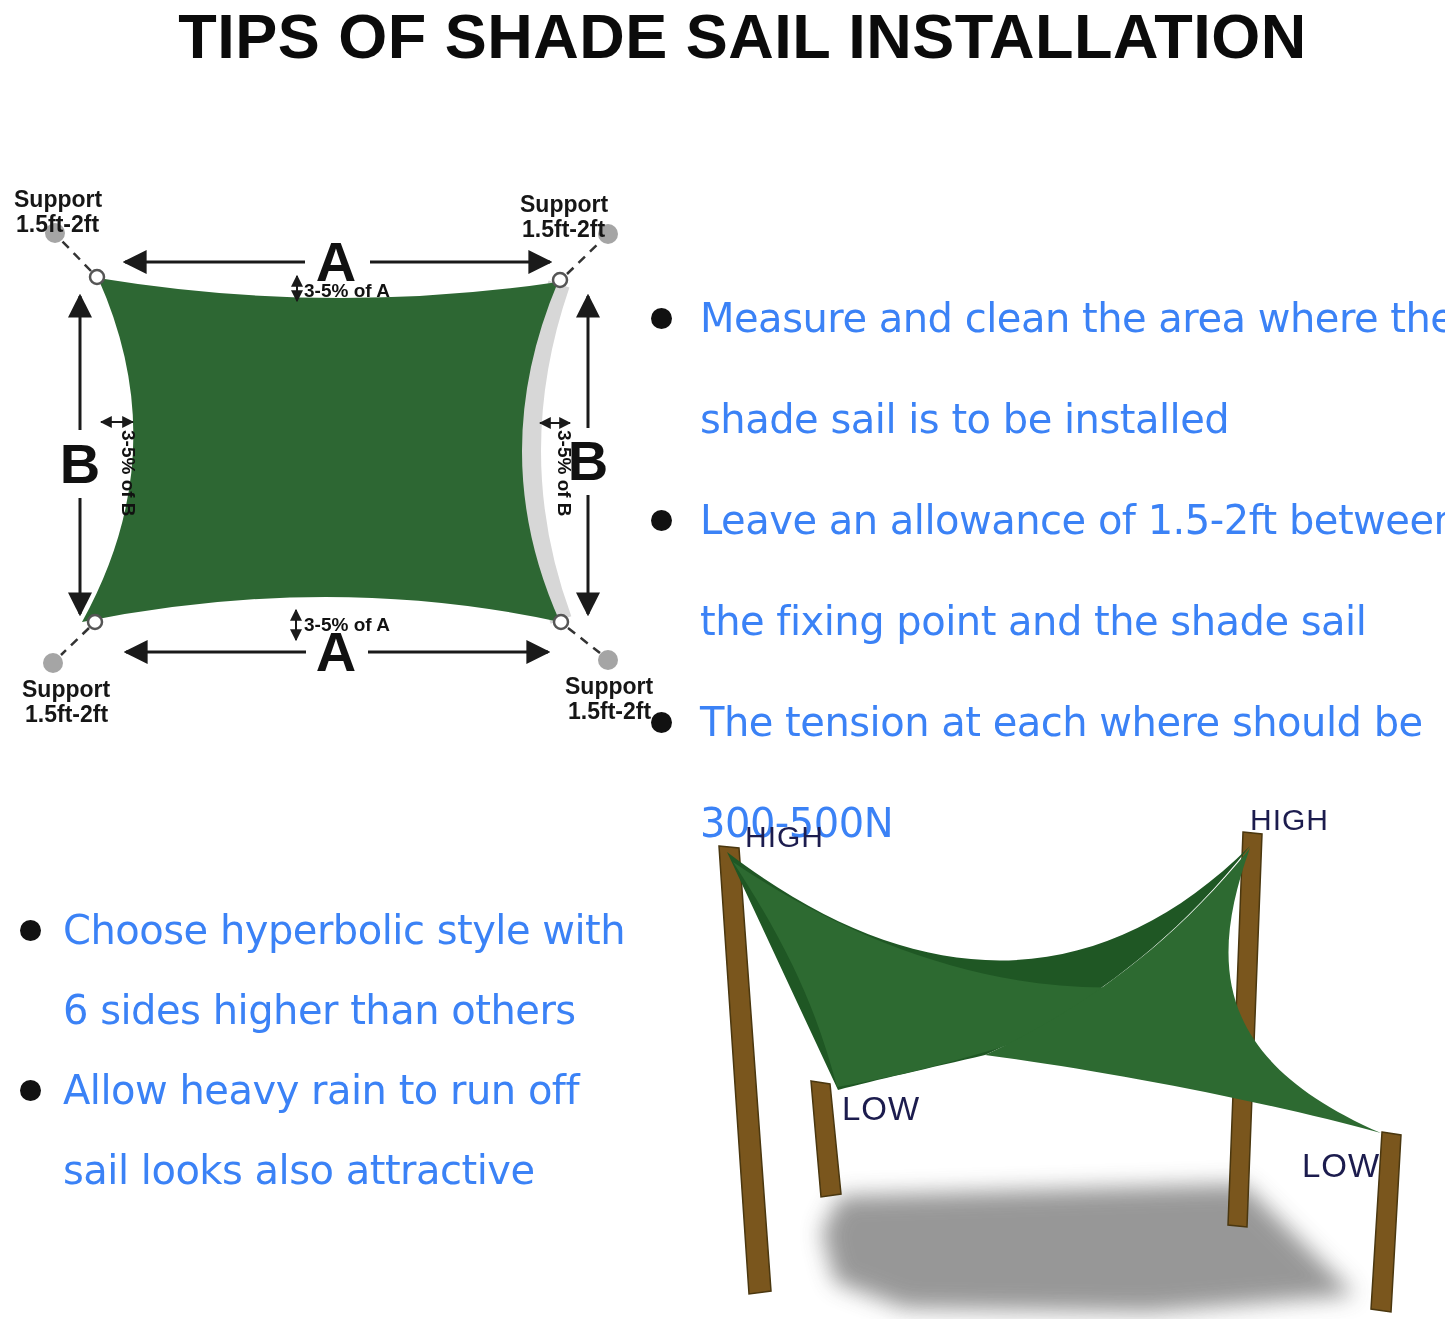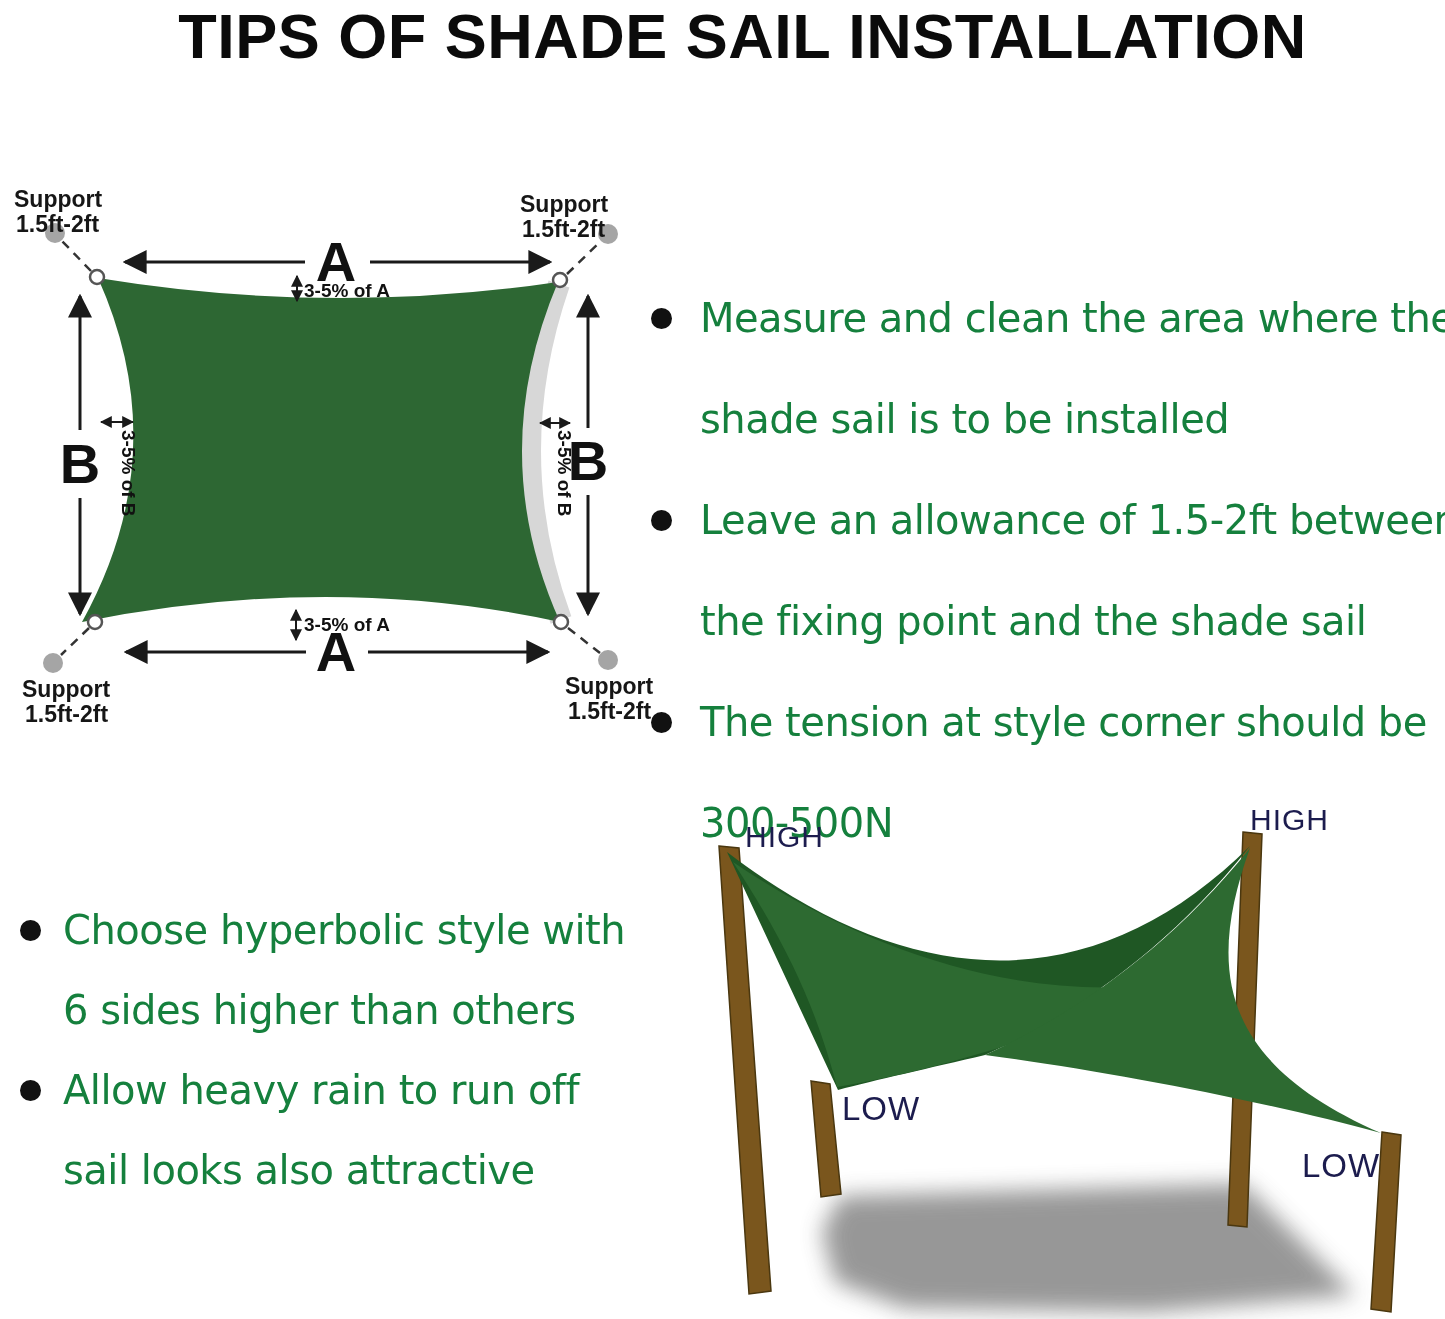--- a/index.html
+++ b/index.html
@@ -1,21 +1,21 @@
 <!DOCTYPE html>
 <html><head>
 <meta charset="utf-8">
 <style>
   html,body{margin:0;padding:0;background:#fff;}
   .page{position:relative;width:1445px;height:1319px;background:#ffffff;overflow:hidden;
         font-family:"DejaVu Sans",sans-serif;}
   .title{position:absolute;top:0px;left:0;width:100%;text-align:center;
          font-family:"Liberation Sans",sans-serif;font-weight:900;font-size:63px;
          letter-spacing:0.5px;color:#0b0b0b;white-space:nowrap;padding-left:20px;}
-  .tips{position:absolute;color:#15803d;}
+  .tips{position:absolute;color:#3b82f6;}
   .tips-right{left:648px;top:268px;width:797px;font-size:40px;line-height:101px;letter-spacing:-0.5px;}
   .tips-left{left:17px;top:890px;width:630px;font-size:40px;line-height:80px;letter-spacing:-0.5px;}
   .tip{display:flex;align-items:flex-start;}
   .dot{flex:0 0 auto;border-radius:50%;background:#111;width:21px;height:21px;}
   .tips-right .dot{margin:40px 28px 0 3px;}
   .tips-left .dot{margin:30px 22px 0 3px;}
   .ln{white-space:nowrap;}
   svg{position:absolute;}
   #diagram-svg{left:0;top:155px;}
   #illustration-svg{left:660px;top:780px;}
@@ -107,21 +107,21 @@
     <div class="tip">
       <span class="dot"></span>
       <div class="lines">
         <div class="ln">Leave an allowance of 1.5-2ft between</div>
         <div class="ln">the fixing point and the shade sail</div>
       </div>
     </div>
     <div class="tip">
       <span class="dot"></span>
       <div class="lines">
-        <div class="ln">The tension at style corner should be</div>
+        <div class="ln">The tension at each where should be</div>
         <div class="ln">300-500N</div>
       </div>
     </div>
   </div>
 
   <div class="tips tips-left">
     <div class="tip">
       <span class="dot"></span>
       <div class="lines">
         <div class="ln">Choose hyperbolic style with</div>

